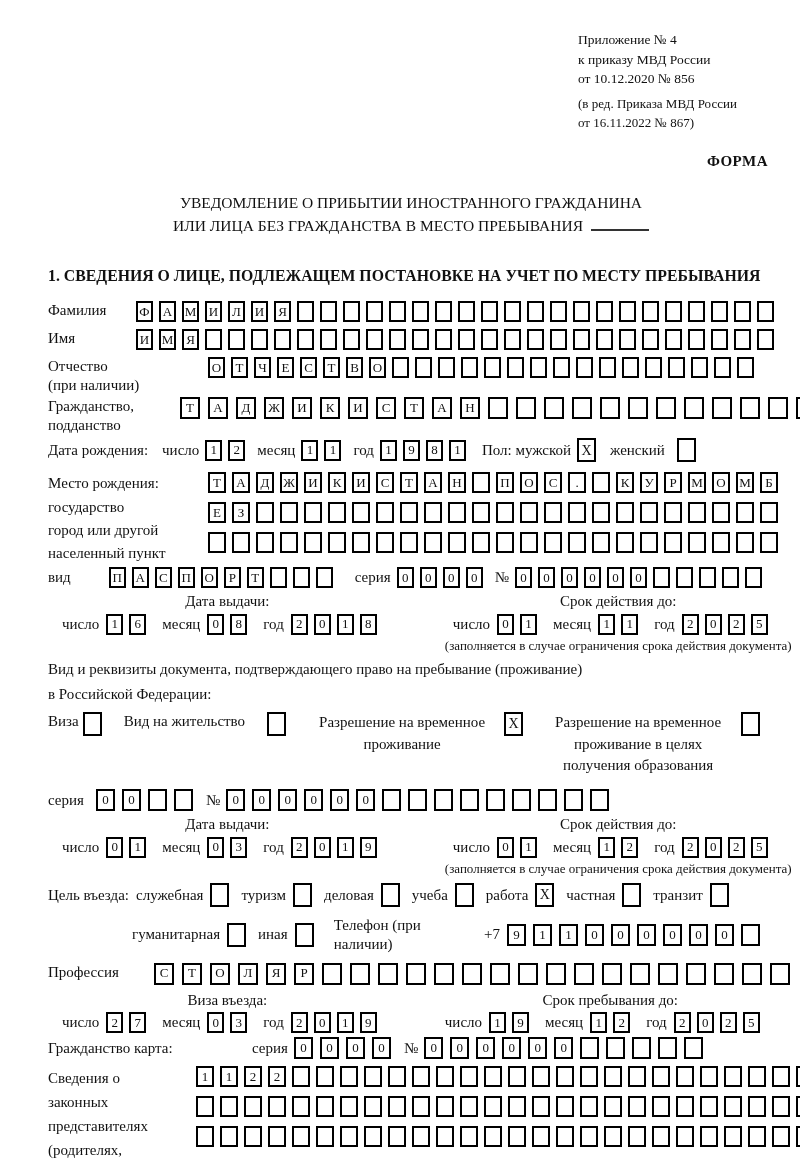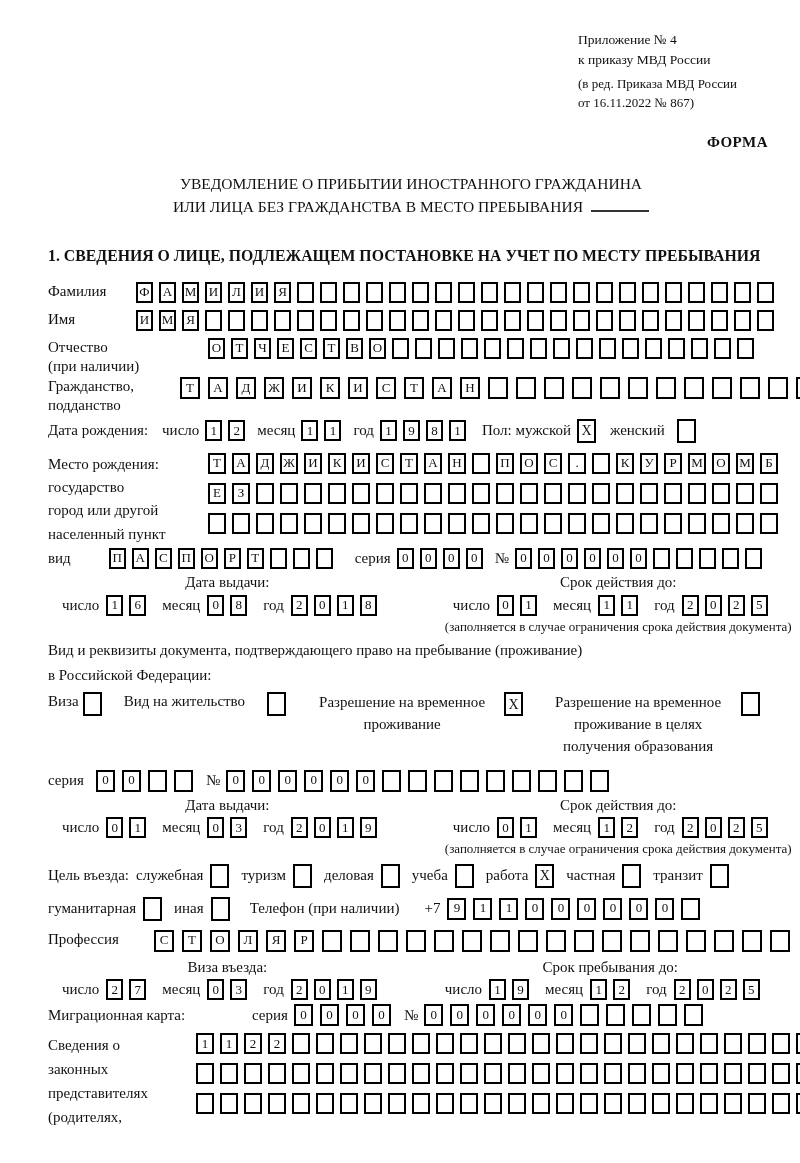--- a/index.html
+++ b/index.html
@@ -45,20 +45,21 @@
   .purpose-line > .cb{margin-right:12px;}
 </style>
 </head>
 <body>
 
 <div class="page">
 
   <div class="hdr">
     <div>Приложение № 4</div>
     <div>к приказу МВД России</div>
+    <div>от 10.12.2020 № 856</div>
     <div class="rev">
       <div>(в ред. Приказа МВД России</div>
       <div>от 16.11.2022 № 867)</div>
     </div>
   </div>
 
   <div class="forma">ФОРМА</div>
 
   <div class="title">
     <div>УВЕДОМЛЕНИЕ О ПРИБЫТИИ ИНОСТРАННОГО ГРАЖДАНИНА</div>
@@ -529,21 +530,21 @@
     <span>частная</span>
     <span class="cells cb">
         <span class="cell"></span>
       </span>
     <span>транзит</span>
     <span class="cells cb">
         <span class="cell"></span>
       </span>
   </div>
 
-  <div class="purpose-line" style="">
+  <div class="purpose-line" style="margin-left:84px;">
     <span>гуманитарная</span>
     <span class="cells cb">
         <span class="cell"></span>
       </span>
     <span>иная</span>
     <span class="cells cb" style="margin-right:20px;">
         <span class="cell"></span>
       </span>
     <span>Телефон (при наличии)</span>
     <span style="margin-left:18px;">+7</span>
@@ -631,21 +632,21 @@
             <span class="cell">2</span>
             <span class="cell">0</span>
             <span class="cell">2</span>
             <span class="cell">5</span>
           </span>
       </div>
     </div>
   </div>
 
   <div class="row inline" style="margin-bottom:7px;">
-    <span style="width:168px;">Миграционная карта:</span>
+    <span style="width:168px;">Гражданство карта:</span>
     <span style="margin-left:30px;">серия</span>
     <span class="cells p26">
         <span class="cell">0</span>
         <span class="cell">0</span>
         <span class="cell">0</span>
         <span class="cell">0</span>
       </span>
     <span>№</span>
     <span class="cells p26">
         <span class="cell">0</span>

